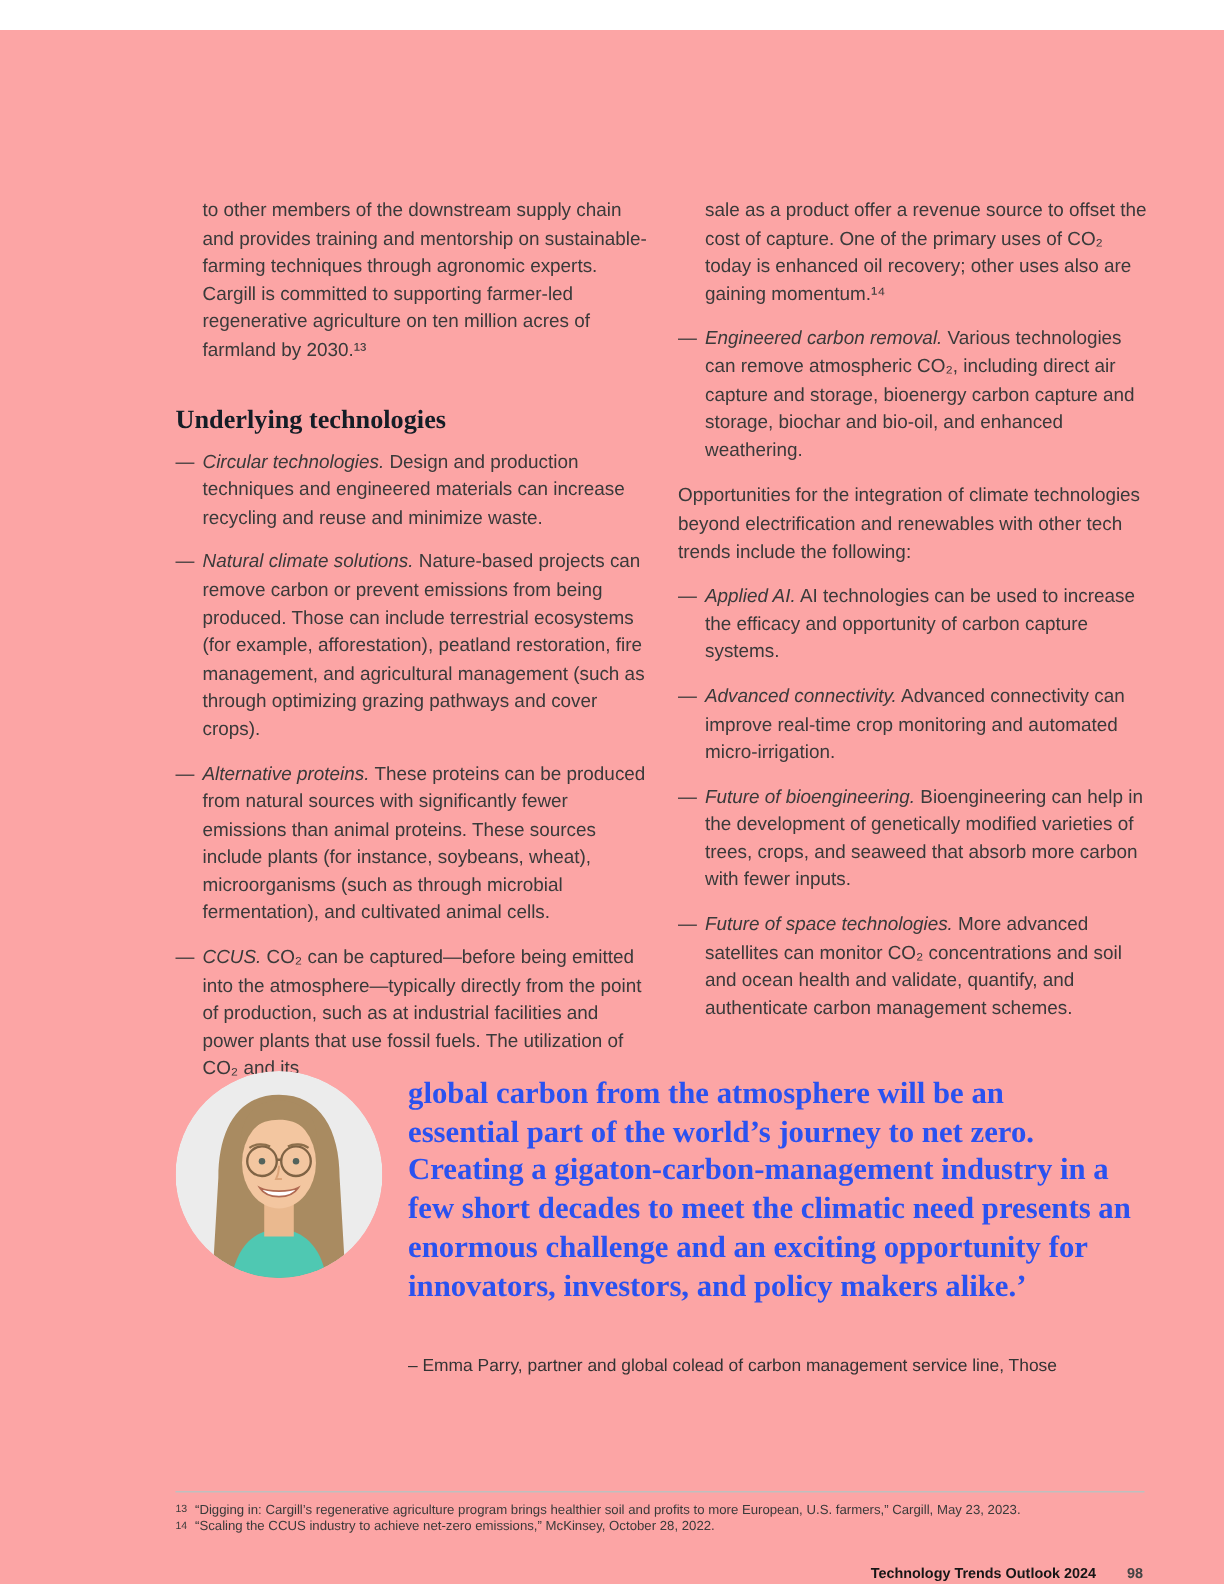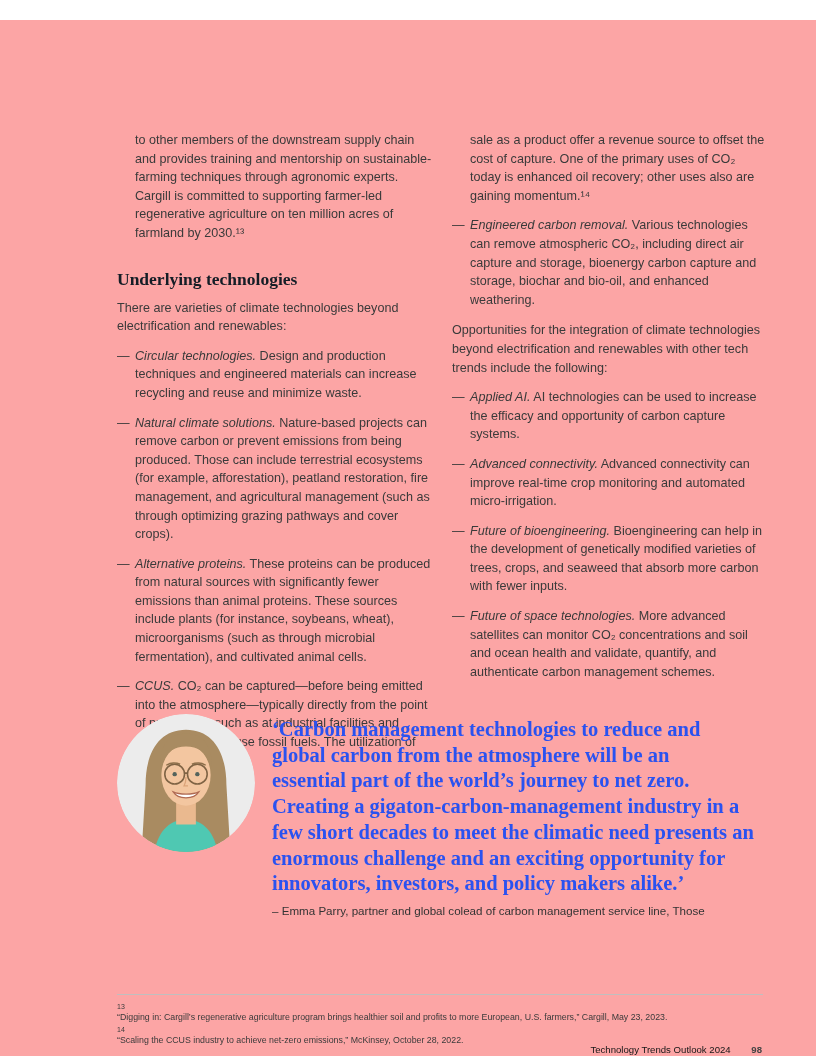--- a/index.html
+++ b/index.html
@@ -33,37 +33,36 @@
   }
   .quote .qline { white-space:nowrap; }
   .attribution { position:absolute; left:272px; top:884px; font-size:11.6px; color:#333333; }
 
   
   .footnotes {
     position:absolute; left:117px; top:974px; width:646px;
     border-top:1px solid #bfbfbf; padding-top:6px;
     font-size:8.8px; line-height:11.4px; color:#3a3a3a;
   }
-  .fn { display:flex;flex-direction:column; }
+  .fn { display:flex; }
   .fn sup { width:13px; flex:none; font-size:7px; line-height:11.4px; }
   .footer { position:absolute; top:1024px; right:54px; font-size:9.6px; color:#161616; white-space:nowrap; }
-  .footer .report-title { font-weight:400; }
+  .footer .report-title { font-weight:700; }
   .footer .page-number { margin-left:18px; font-weight:700; color:#444; }
 </style>
 </head>
 <body>
 
 <div class="page">
 
   <div class="cols">
 
     <div class="col">
       <p class="indent">to other members of the downstream supply chain and provides training and mentorship on sustainable-farming techniques through agronomic experts. Cargill is committed to supporting farmer-led regenerative agriculture on ten million acres of farmland by 2030.¹³</p>
       <h2 class="section-heading">Underlying technologies</h2>
-      <p>There are varieties of climate technologies beyond electrification and renewables:</p>
 
       <div class="bullet">
         <span class="dash">—</span>
         <div class="btext"><i class="lead">Circular technologies.</i>
         <span>Design and production techniques and engineered materials can increase recycling and reuse and minimize waste.</span></div>
       </div>
       <div class="bullet">
         <span class="dash">—</span>
         <div class="btext"><i class="lead">Natural climate solutions.</i>
         <span>Nature-based projects can remove carbon or prevent emissions from being produced. Those can include terrestrial ecosystems (for example, afforestation), peatland restoration, fire management, and agricultural management (such as through optimizing grazing pathways and cover crops).</span></div>
@@ -135,21 +134,20 @@
         <path d="M76 51 C 80 49 86 49 90 52" stroke="#8d6f4b" stroke-width="1.5" fill="none"></path>
         <circle cx="58.5" cy="61" r="2.2" fill="#54635c"></circle>
         <circle cx="81.5" cy="61" r="2.2" fill="#54635c"></circle>
         <path d="M70 64 C 70 68 69 71 68 73 L 72 73" stroke="#dba378" stroke-width="1.3" fill="none"></path>
         <path d="M57 79 C 62 87 78 87 83 79 C 77 82 63 82 57 79 Z" fill="#ffffff" stroke="#b06a52" stroke-width="1.2"></path>
       </g>
     </svg>
   </div>
 
   <div class="quote">
-    <div class="qline">‘Carbon management technologies to reduce and</div>
     <div class="qline">global carbon from the atmosphere will be an</div>
     <div class="qline">essential part of the world’s journey to net zero.</div>
     <div class="qline">Creating a gigaton-carbon-management industry in a</div>
     <div class="qline">few short decades to meet the climatic need presents an</div>
     <div class="qline">enormous challenge and an exciting opportunity for</div>
     <div class="qline">innovators, investors, and policy makers alike.’</div>
   </div>
   <div class="attribution">– Emma Parry, partner and global colead of carbon management service line, Those</div>
 
   <div class="footnotes">

